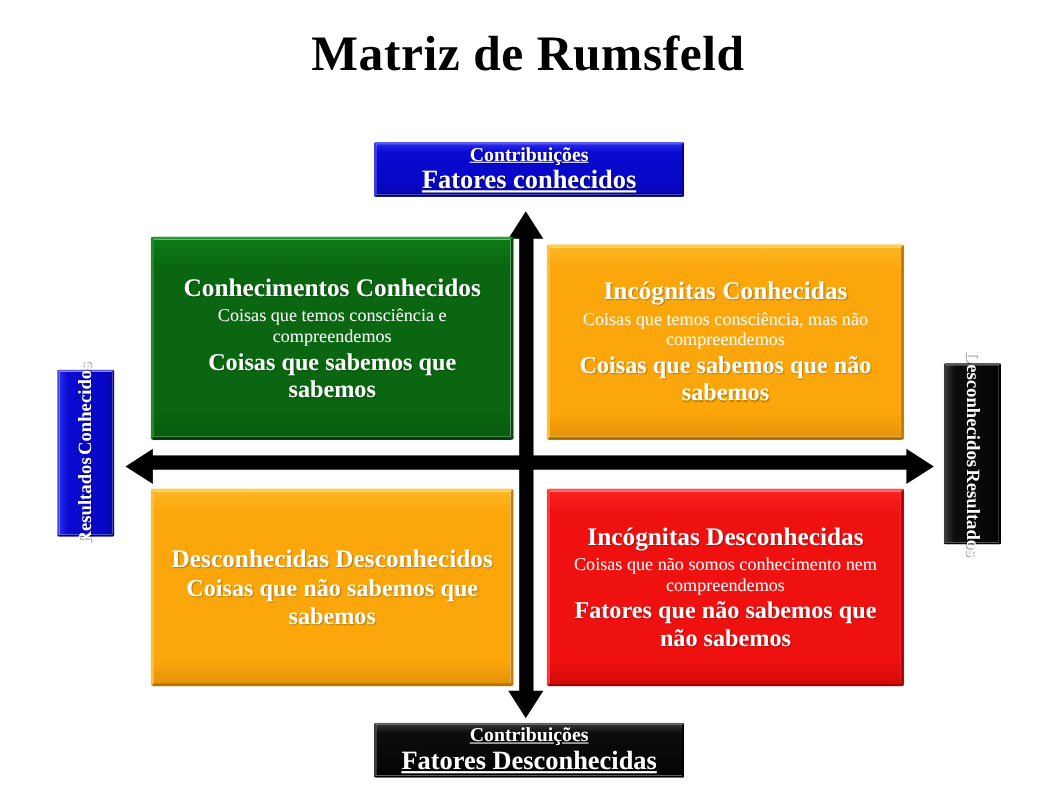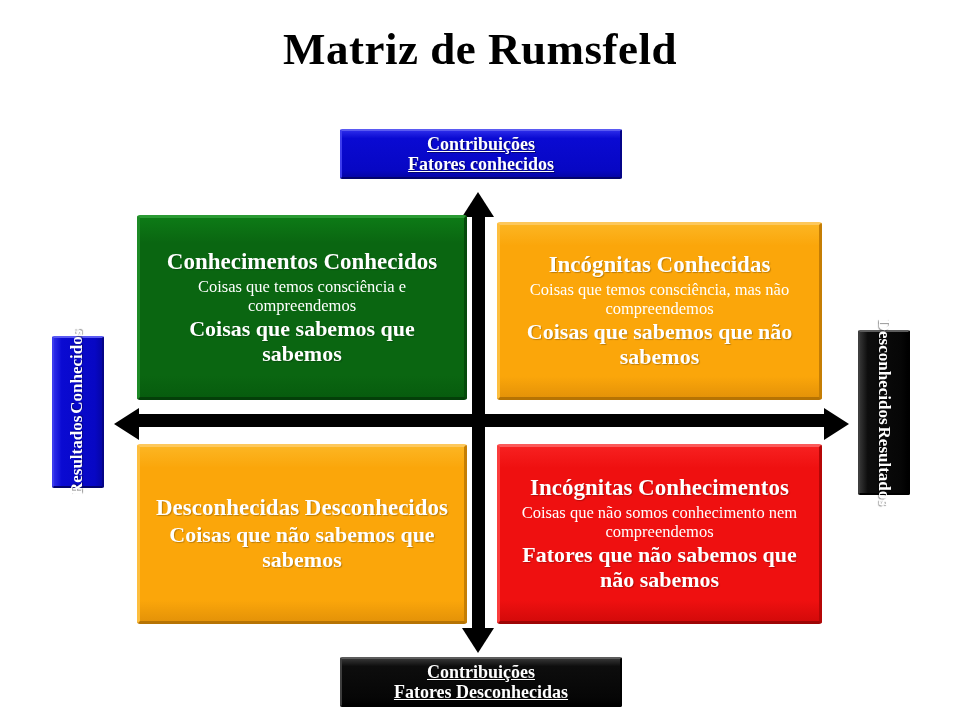--- a/index.html
+++ b/index.html
@@ -167,21 +167,21 @@
     text-decoration: underline;
   }
   .banner .b-line1 {
     font-size: 18px;
     font-weight: bold;
     line-height: 1.12;
     text-shadow: 1px 1px 1px rgba(0,0,0,0.4);
     white-space: nowrap;
   }
   .banner .b-line2 {
-    font-size: 18px;
+    font-size: 24px;
     font-weight: bold;
     line-height: 1.12;
     text-shadow: 1px 1px 1px rgba(0,0,0,0.4);
     white-space: nowrap;
   }
 
   #banner-top {
     left: 340px; top: 129px; width: 282px; height: 50px;
     background: linear-gradient(180deg, #2a2ae8 0%, #0a0ad2 16%, #0707c4 85%, #0505a8 100%);
     border-top: 2px solid #5a5af2;
@@ -296,18 +296,18 @@
     <div class="q-sub">Coisas que temos consciência, mas não compreendemos</div>
     <div class="q-main">Coisas que sabemos que não sabemos</div>
   </div>
 
   <div class="quad" id="quad-unknown-knowns">
     <div class="q-title">Desconhecidas Desconhecidos</div>
     <div class="q-main">Coisas que não sabemos que sabemos</div>
   </div>
 
   <div class="quad" id="quad-unknown-unknowns">
-    <div class="q-title">Incógnitas Conhecimentos</div>
+    <div class="q-title">Incógnitas Desconhecidas</div>
     <div class="q-sub">Coisas que não somos conhecimento nem compreendemos</div>
     <div class="q-main">Fatores que não sabemos que não sabemos</div>
   </div>
 
 </div>
 
 </body></html>

